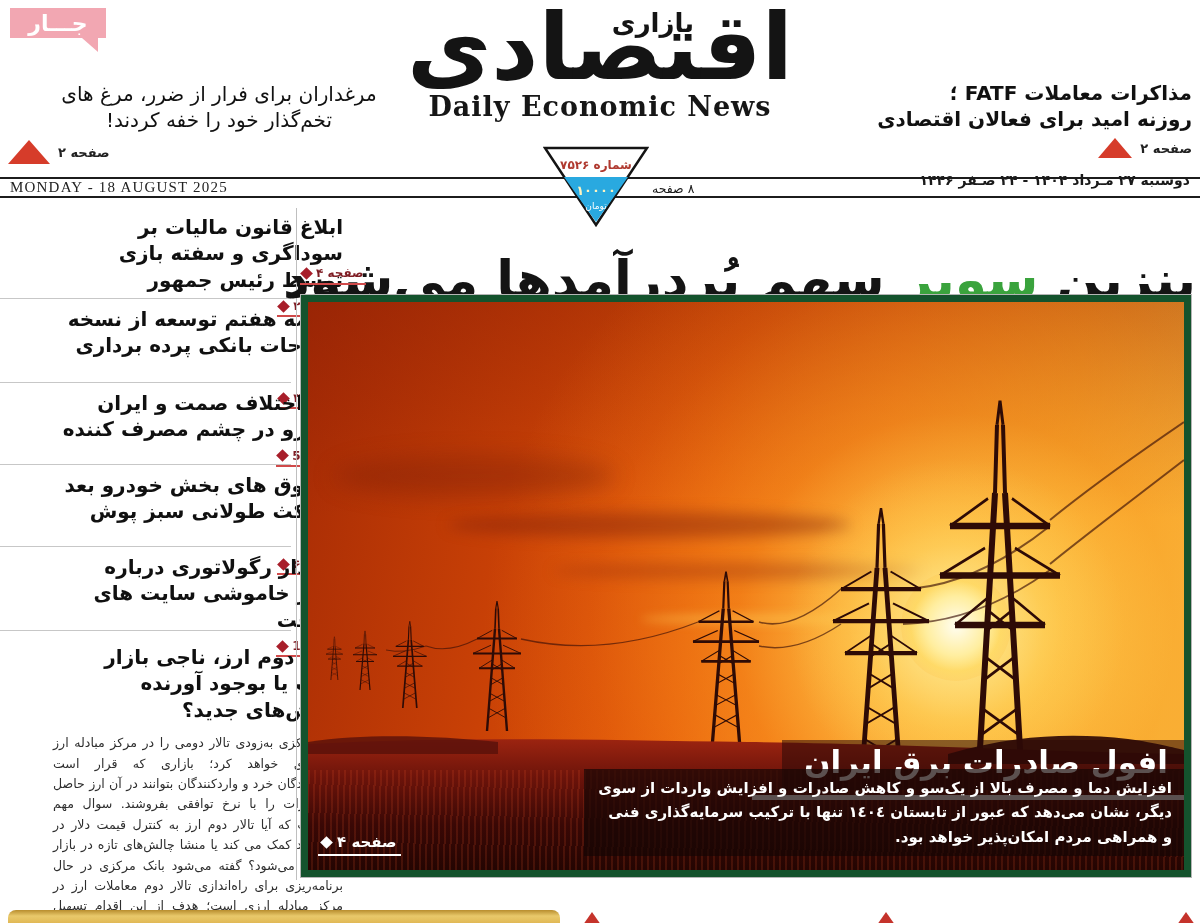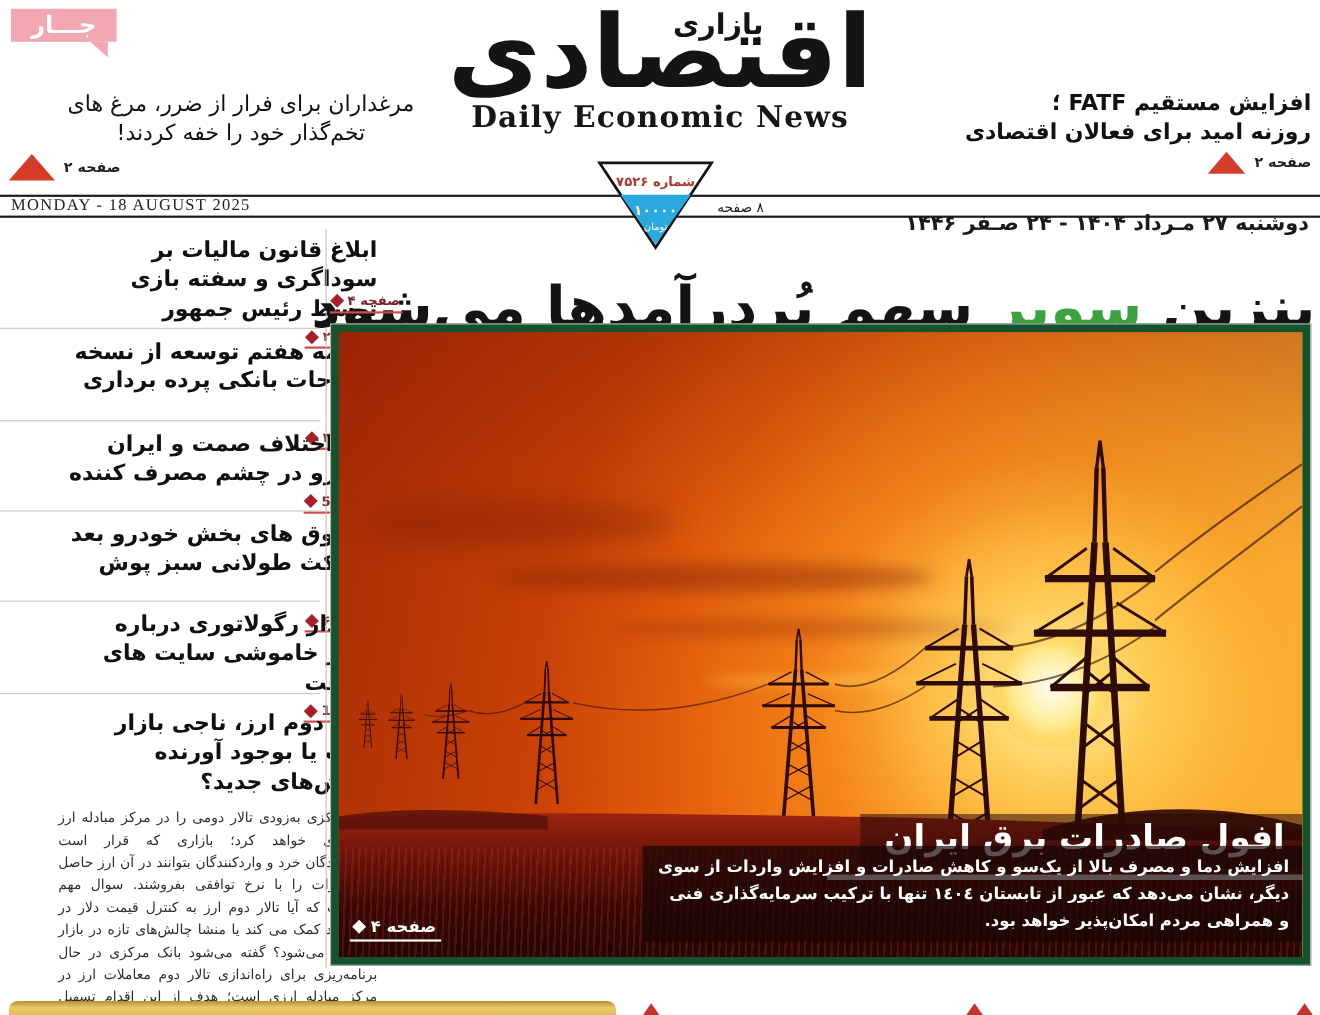--- a/index.html
+++ b/index.html
@@ -25,21 +25,21 @@
   .masthead{position:absolute;left:388px;top:0;width:424px;text-align:center;}
   .mast-fa{position:relative;direction:rtl;font-weight:bold;font-size:92px;line-height:1.05;
     letter-spacing:-2px;color:#141414;}
   .mast-small{position:absolute;right:118px;top:10px;font-size:26px;font-weight:bold;letter-spacing:0;}
   .mast-en{font-family:"DejaVu Serif",serif;font-weight:bold;font-size:27px;letter-spacing:1px;
     color:#161616;margin-top:-6px;}
 
   .rule{position:absolute;left:0;width:1200px;height:2px;background:#1c1c1c;}
   .date-en{position:absolute;left:10px;top:179px;font-family:"Liberation Serif",serif;
     font-size:15px;letter-spacing:1.2px;color:#222;}
-  .date-fa{position:absolute;right:10px;top:192px;font-size:19px;font-weight:bold;direction:rtl;color:#1a1a1a;}
+  .date-fa{position:absolute;right:10px;top:172px;font-size:14px;font-weight:bold;direction:rtl;color:#1a1a1a;}
   .pages-lbl{position:absolute;left:652px;top:181px;font-size:12.5px;direction:rtl;color:#1a1a1a;}
   .issue-badge{position:absolute;left:543px;top:146px;z-index:3;}
 
   
   .side-item{position:absolute;left:20px;width:290px;direction:rtl;margin-left:33px;}
   .side-title{margin:0;font-size:20px;font-weight:bold;line-height:1.32;text-align:right;color:#101010;}
   .page-tag{display:flex;align-items:center;gap:5px;width:max-content;border-bottom:2px solid #d04a4a;
     padding:0 2px 2px 2px;margin-top:6px;direction:rtl;}
   .page-tag .tag-text{font-size:12px;font-weight:bold;color:#7e1d24;}
   .diamond{width:9px;height:9px;background:#a81e2a;transform:rotate(45deg);display:inline-block;}
@@ -111,21 +111,21 @@
 
   <div class="masthead">
     <div class="mast-fa">
       <span class="mast-small">بازاری</span>
       <span>اقتصادی</span>
     </div>
     <div class="mast-en">Daily Economic News</div>
   </div>
 
   <div class="tr-story">
-    <div>افزایش مستقیم FATF ؛</div>
+    <div>مذاکرات معاملات FATF ؛</div>
     <div>روزنه امید برای فعالان اقتصادی</div>
   </div>
   <div class="tr-tag">
     <span class="tri-red small"></span>
     <span class="tag-lbl">صفحه ۲</span>
   </div>
 
   <div class="rule" style="top:177px"></div>
   <div class="rule" style="top:196px"></div>
   <div class="date-en">MONDAY - 18 AUGUST 2025</div>

